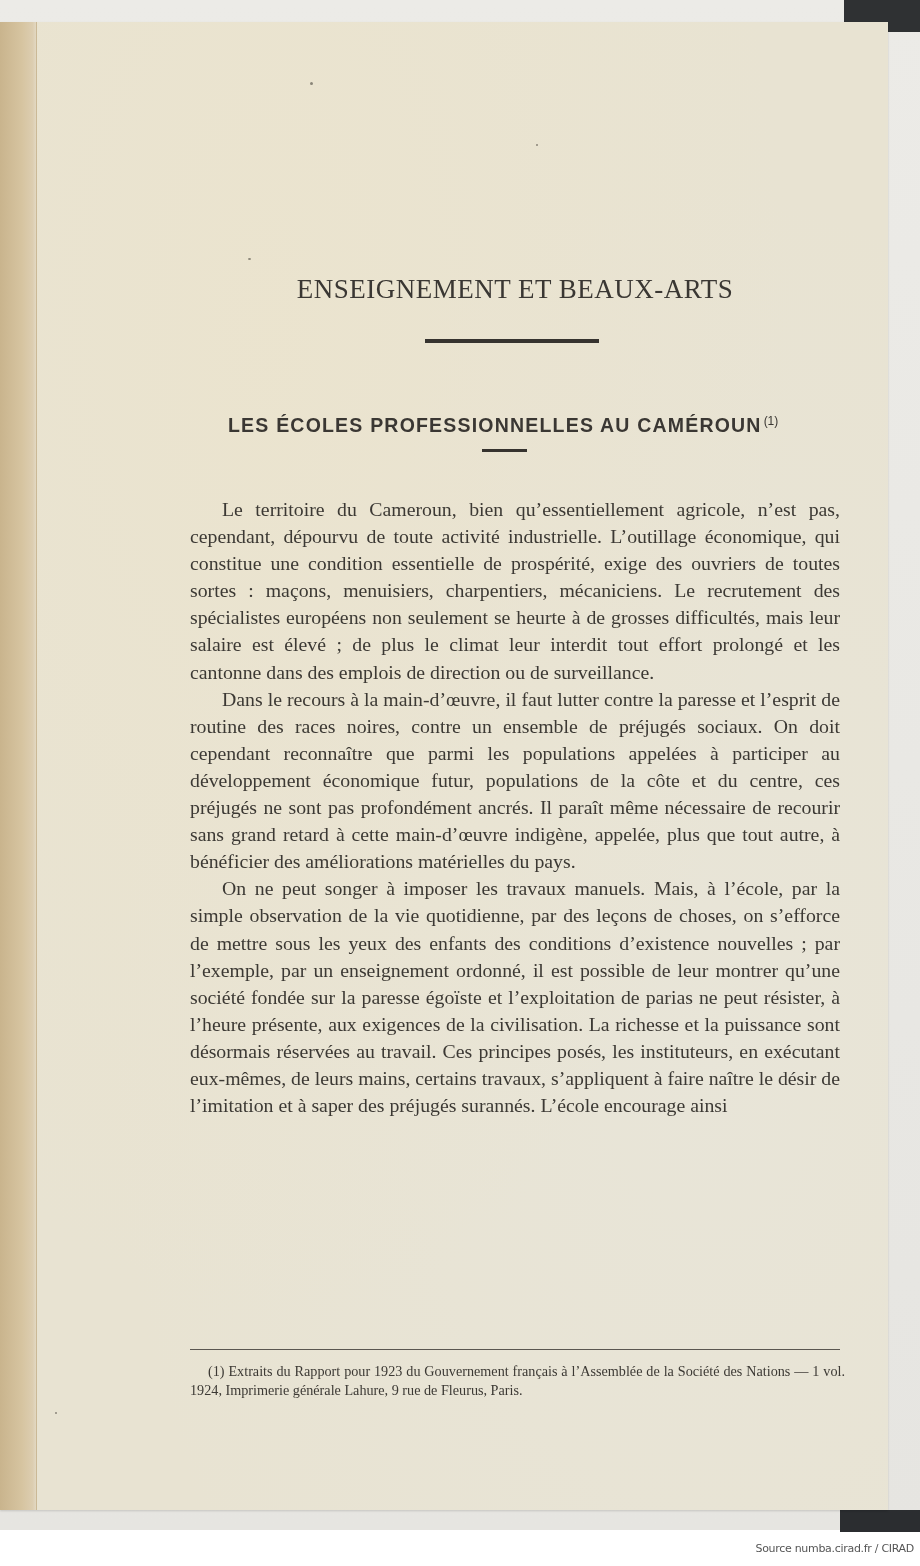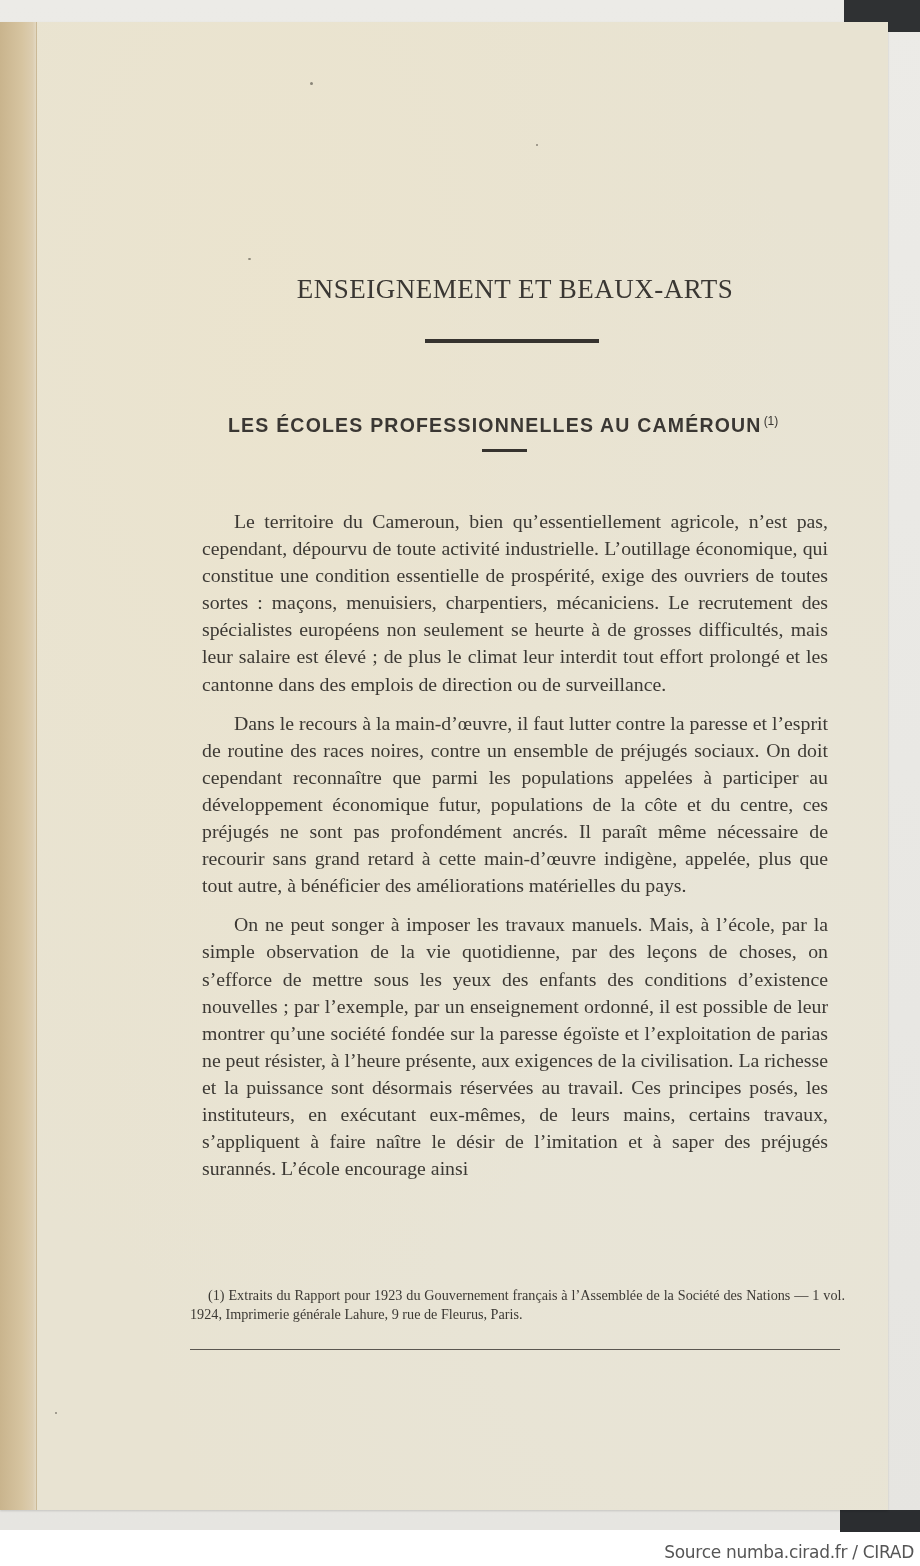--- a/index.html
+++ b/index.html
@@ -110,51 +110,51 @@
       top: 474px;
       left: 0;
       width: 650px;
       font-family: "Liberation Serif", serif;
       font-size: 19.8px;
       line-height: 27.1px;
       color: #3c3934;
       text-align: justify;
     }
     .body-text p {
-      margin: 12px;
+      margin: 0;
       text-indent: 32px;
       text-align: justify;
     }
     .footnote-rule {
       position: absolute;
       top: 1327px;
       left: 0;
       width: 650px;
       height: 1px;
       background: #5a5650;
     }
     .footnote {
       position: absolute;
-      top: 1264px;
+      top: 1340px;
       left: 0;
       width: 655px;
       font-family: "Liberation Serif", serif;
       font-size: 14.2px;
       line-height: 19px;
       color: #3c3934;
       text-align: justify;
       text-indent: 18px;
       margin: 0;
     }
     .source-credit {
       position: absolute;
       right: 6px;
       top: 1542px;
       font-family: "DejaVu Sans", sans-serif;
-      font-size: 17px;
+      font-size: 11px;
       color: #555555;
       letter-spacing: -0.3px;
     }
     .speck {
       position: absolute;
       background: #8a8578;
       border-radius: 50%;
     }
   </style>
 </head>

